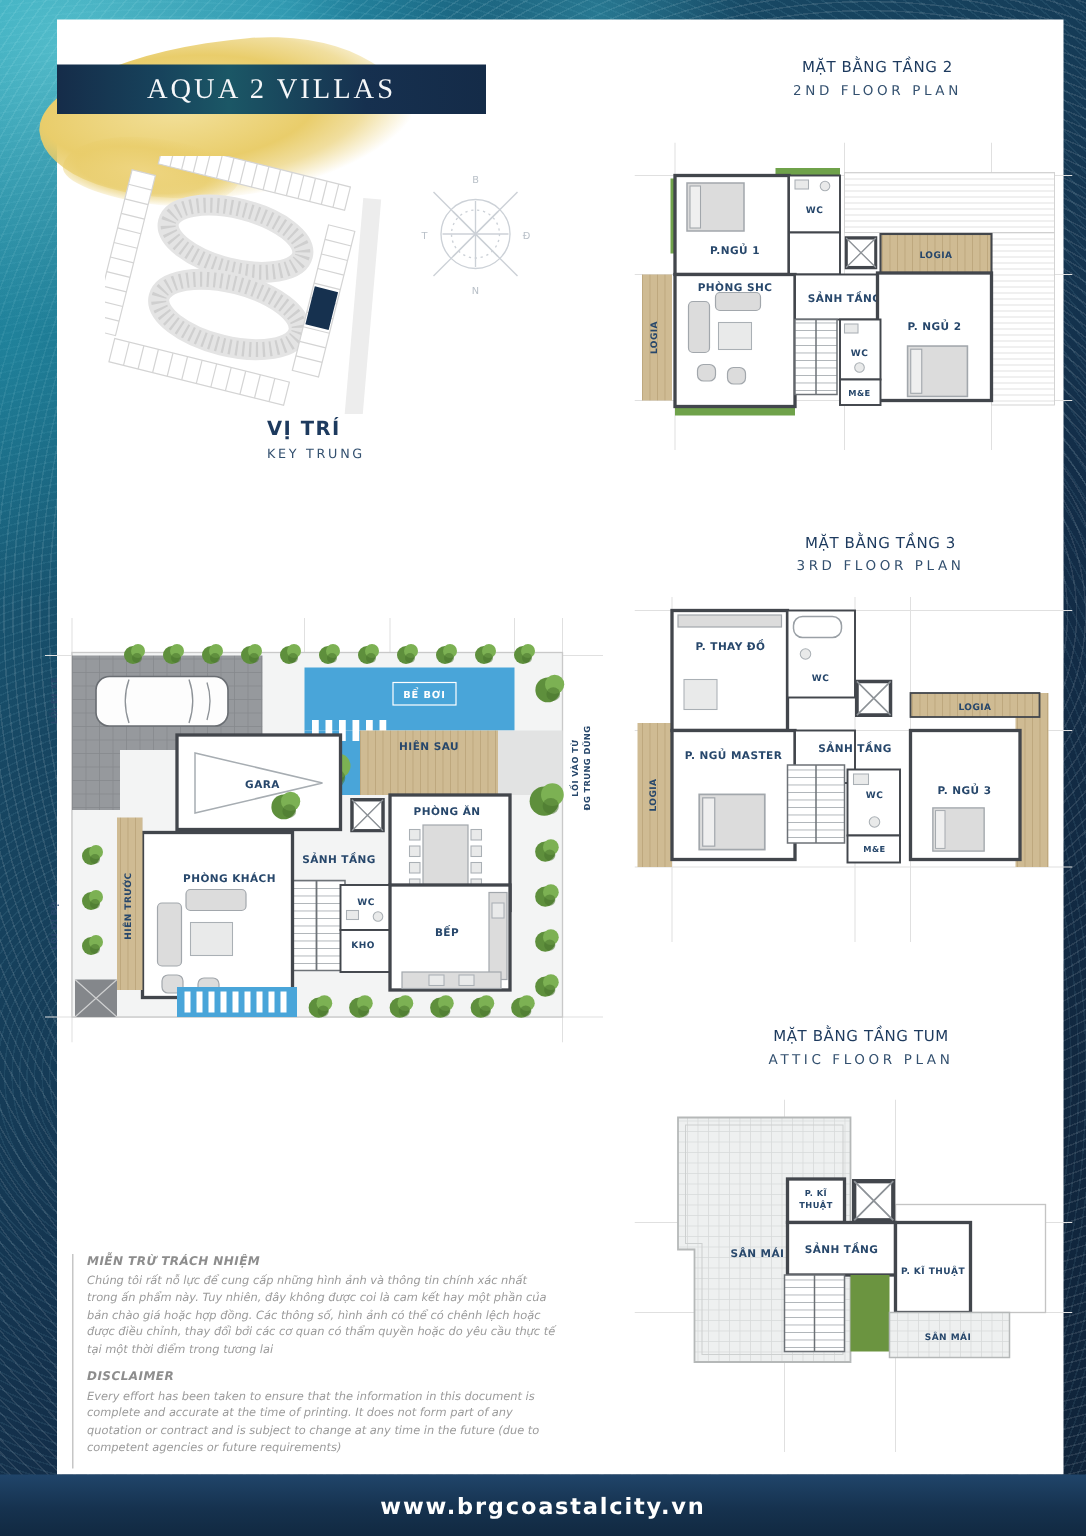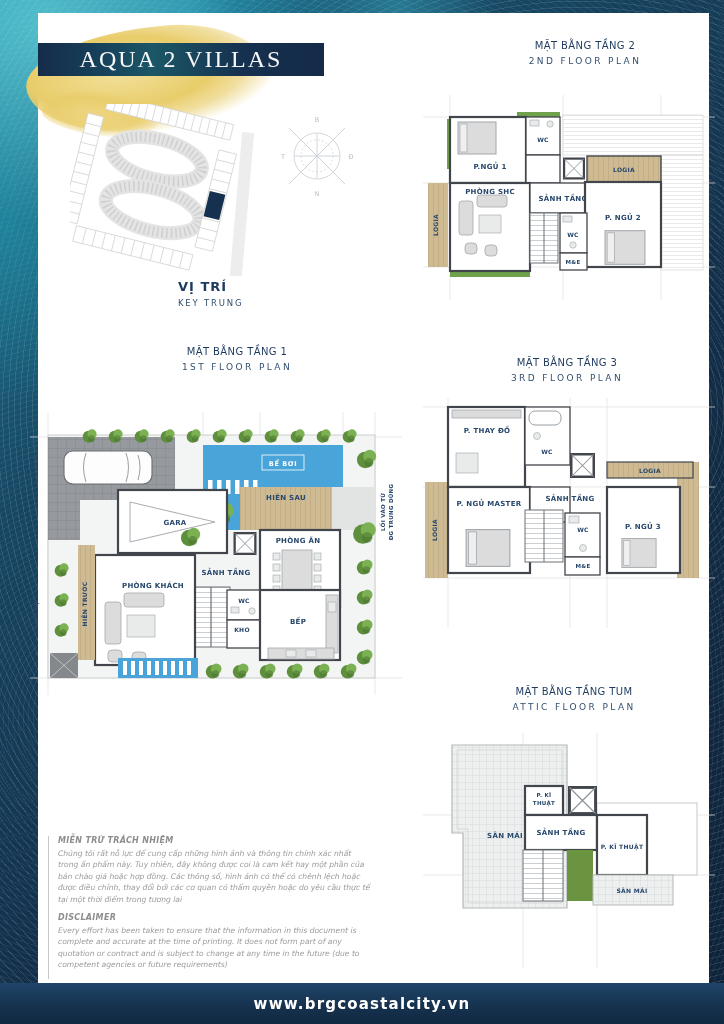--- a/index.html
+++ b/index.html
@@ -15,21 +15,21 @@
       linear-gradient(135deg,#2294ab 0%,#1a6a86 12%,#174662 30%,#132e49 58%,#0f2339 100%);}
   .page{position:absolute;left:38px;top:13px;width:671px;height:970px;background:#ffffff;}
   .gold{position:absolute;left:26px;top:27px;width:248px;height:104px;transform:rotate(-5deg);
     background:radial-gradient(ellipse at 38% 42%, #f2e09a 0%, #e9cd6b 42%, rgba(233,205,107,.65) 58%, rgba(233,205,107,0) 74%);
     border-radius:58% 42% 52% 48% / 48% 60% 40% 52%;}
   .gold2{position:absolute;left:42px;top:92px;width:118px;height:44px;transform:rotate(7deg);
     background:radial-gradient(ellipse at 45% 50%, #eed581 0%, rgba(233,205,107,.8) 48%, rgba(233,205,107,0) 75%);
     border-radius:50% 50% 45% 55% / 60% 45% 55% 40%;}
   .banner{position:absolute;left:38px;top:43px;width:286px;height:33px;display:flex;align-items:center;justify-content:center;
     background:linear-gradient(90deg,#152c49 0%,#17435c 24%,#1b5766 40%,#16304f 72%,#142b48 100%);}
-  .banner span{font-family:"Liberation Serif","DejaVu Serif",serif;color:#f5f7f9;font-size:24px;letter-spacing:2px;white-space:nowrap;}
+  .banner span{font-family:"Liberation Serif","DejaVu Serif",serif;color:#f5f7f9;font-size:19px;letter-spacing:2px;white-space:nowrap;}
   .plan-title{position:absolute;width:260px;text-align:center;color:#1d3a5e;}
   .plan-title .t{font-size:10px;font-weight:normal;letter-spacing:.4px;}
   .plan-title .s{font-size:9px;letter-spacing:2.4px;margin-top:5px;color:#33506f;}
   .keylabels{position:absolute;left:178px;top:279px;width:120px;color:#1d3a5e;}
   .keylabels .t{font-size:13px;font-weight:bold;letter-spacing:1px;}
   .keylabels .s{font-size:8.5px;letter-spacing:1.8px;margin-top:4px;color:#33506f;}
   .plansvg{position:absolute;}
   .disclaimer{position:absolute;left:48px;top:836px;width:314px;border-left:1px solid #c6c6c6;padding-left:9px;
     font-style:italic;color:#9b9b9b;}
   .disclaimer h4{margin:0 0 3px 0;font-size:8px;color:#8d8d8d;letter-spacing:.3px;}
@@ -181,24 +181,20 @@
       <text x="281" y="55">Đ</text>
       <text x="247" y="92">N</text>
       <text x="213" y="55">T</text>
     </g>
   </svg>
   <div class="keylabels">
     <div class="t">VỊ TRÍ</div>
     <div class="s">KEY TRUNG</div>
   </div>
 
-  <div class="plan-title" style="left:107px;top:346px">
-    <div class="t">MẶT BẰNG TẦNG 1</div>
-    <div class="s">1ST FLOOR PLAN</div>
-  </div>
 
   <svg class="plansvg" style="left:30px;top:412px" width="372" height="283" viewBox="0 0 372 283">
     <g class="thin">
         <line x1="0" y1="25" x2="372" y2="25"></line>
         <line x1="0" y1="266" x2="372" y2="266"></line>
       <line x1="18" y1="0" x2="18" y2="283"></line>
         <line x1="345" y1="0" x2="345" y2="283"></line>
       <line x1="173" y1="0" x2="173" y2="23"></line>
         <line x1="230" y1="0" x2="230" y2="23"></line>
         <line x1="313" y1="0" x2="313" y2="23"></line>
@@ -406,21 +402,21 @@
     <g>
       <rect x="137" y="118" width="27" height="40" class="rm1"></rect>
       <rect x="140" y="121" width="9" height="6" class="furn2"></rect>
         <circle cx="150" cy="150" r="3.2" class="furn2"></circle>
       <text x="150" y="142" class="lbl lbl6">WC</text>
     </g>
     <rect x="137" y="158" width="27" height="17" class="rm1"></rect>
     <text x="150" y="169" class="lbl lbl55">M&amp;E</text>
   </svg>
 
-  <div class="plan-title" style="left:437px;top:357px">
+  <div class="plan-title" style="left:457px;top:357px">
     <div class="t">MẶT BẰNG TẦNG 3</div>
     <div class="s">3RD FLOOR PLAN</div>
   </div>
   <svg class="plansvg" style="left:423px;top:398px" width="292" height="230" viewBox="0 0 292 230">
     <g class="thin">
         <line x1="0" y1="9" x2="292" y2="9"></line>
         <line x1="0" y1="89" x2="292" y2="89"></line>
         <line x1="0" y1="180" x2="292" y2="180"></line>
         <line x1="25" y1="0" x2="25" y2="230"></line>
         <line x1="147" y1="0" x2="147" y2="230"></line>

